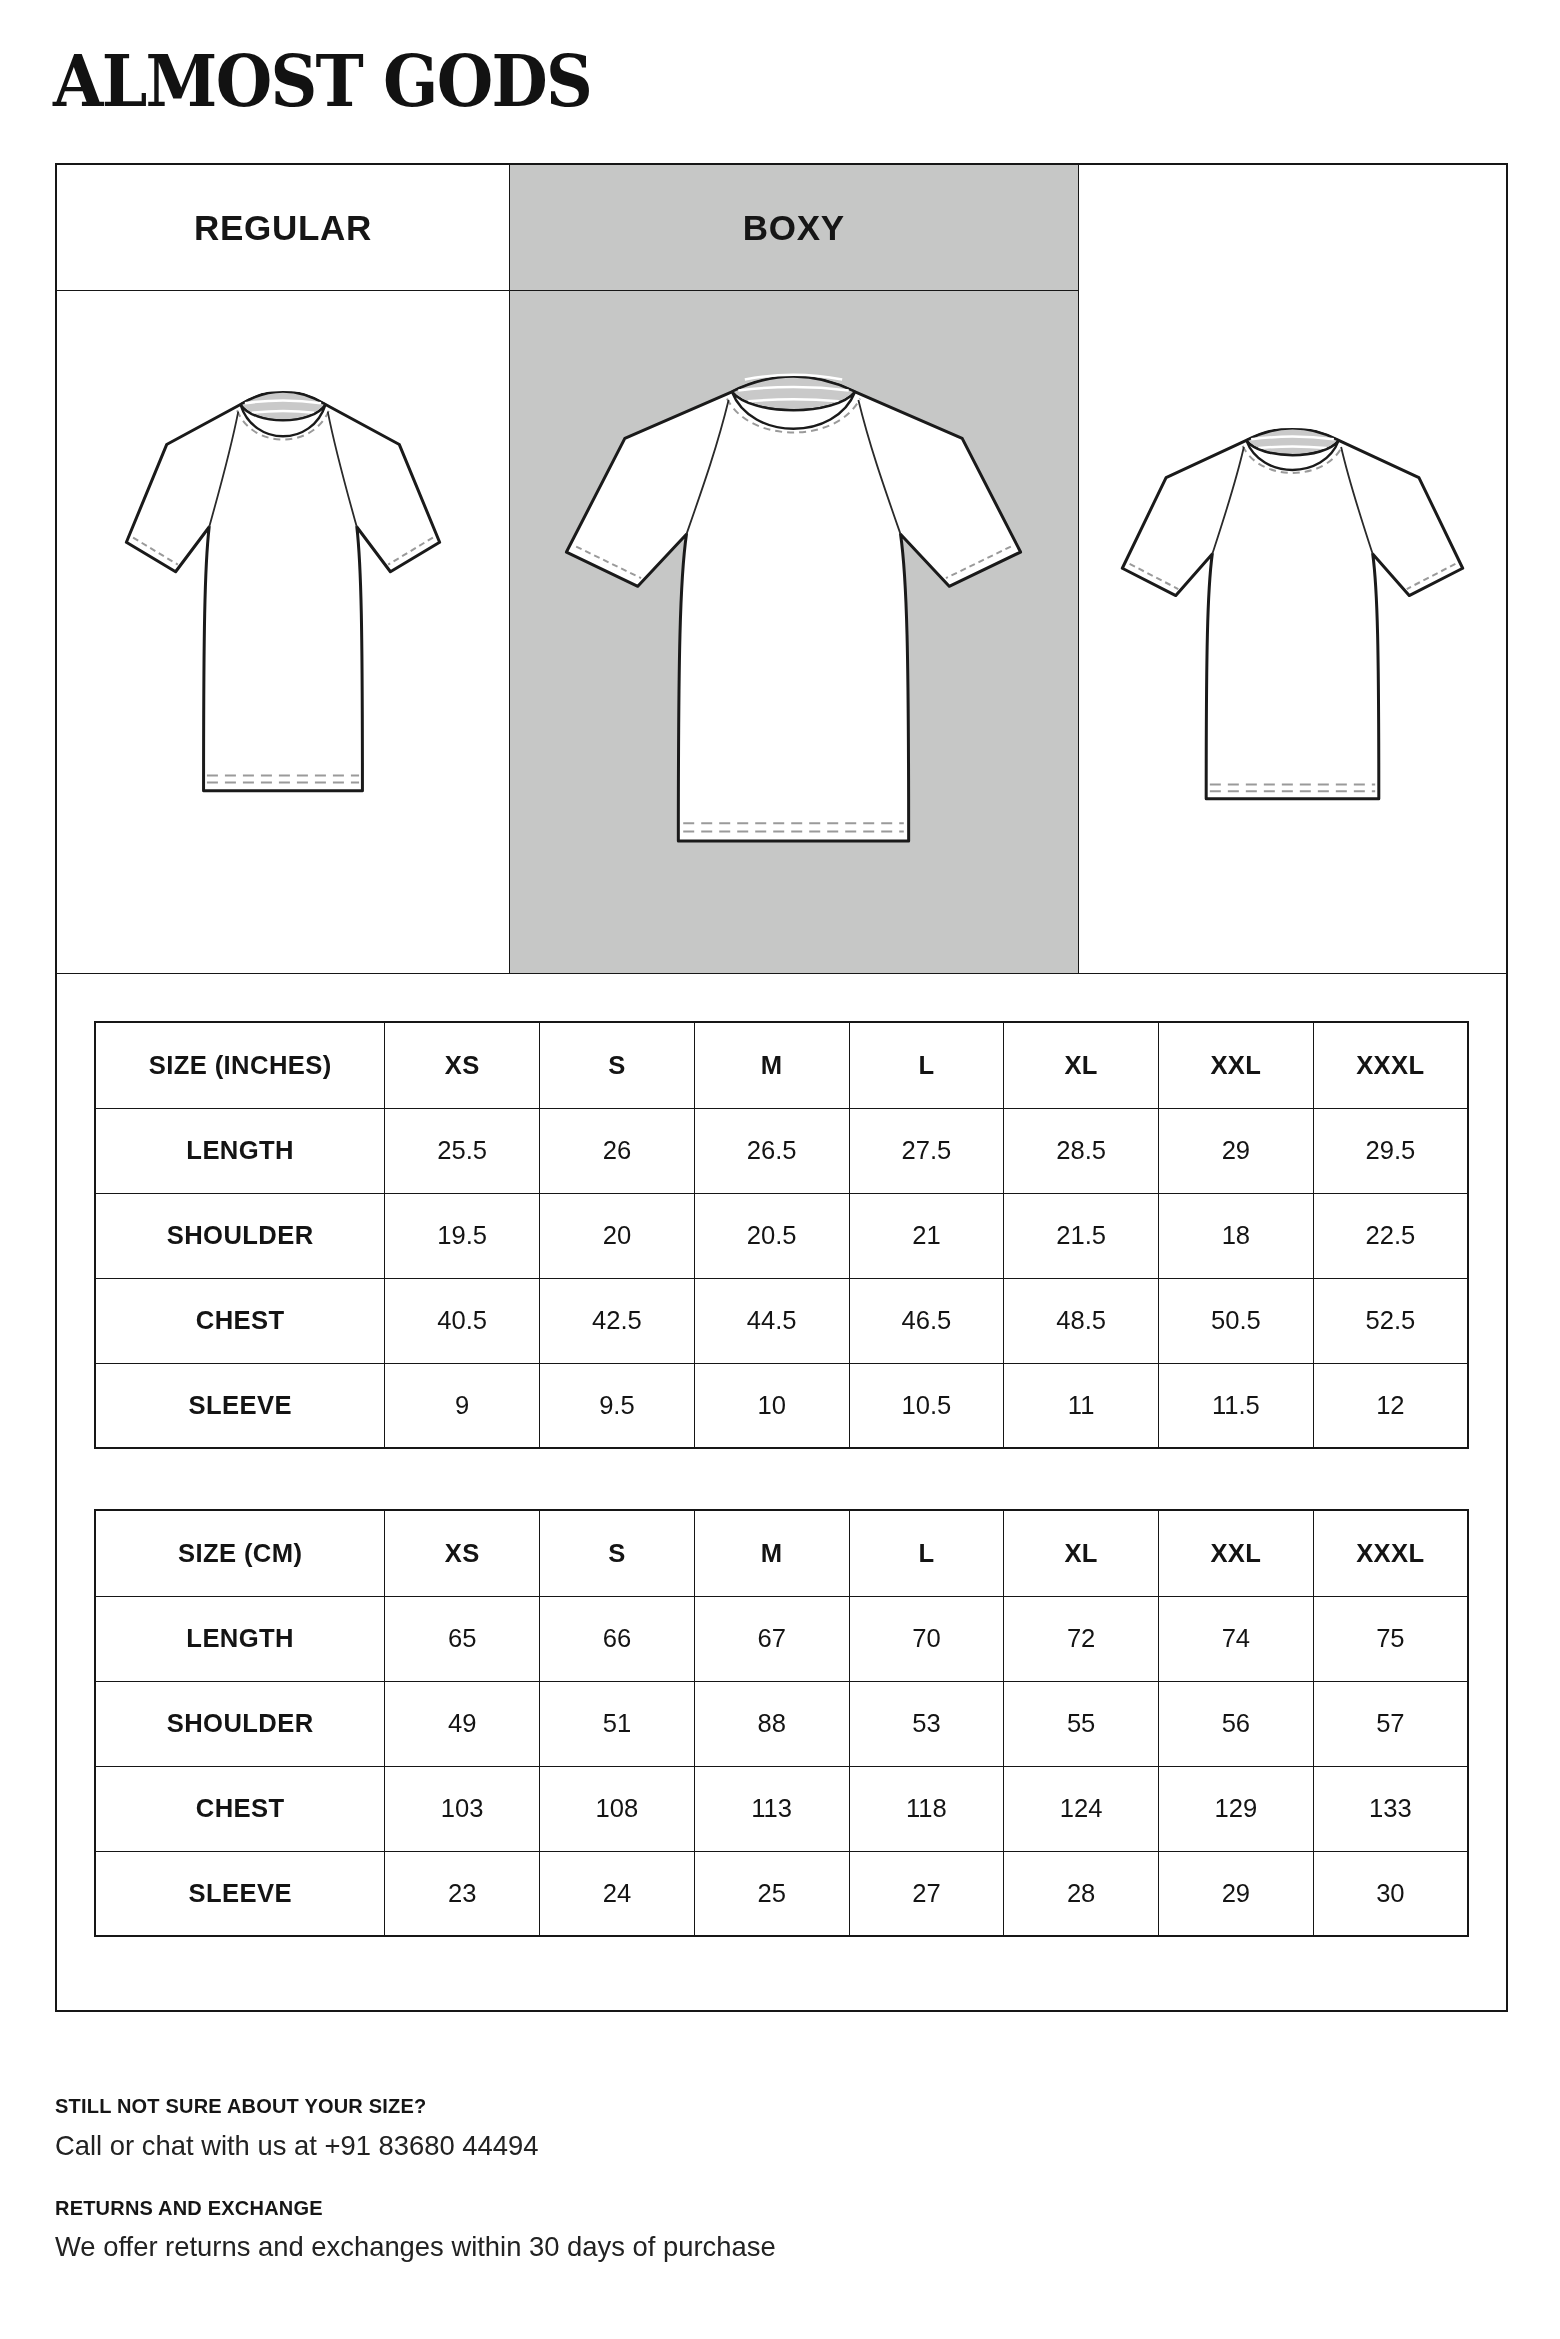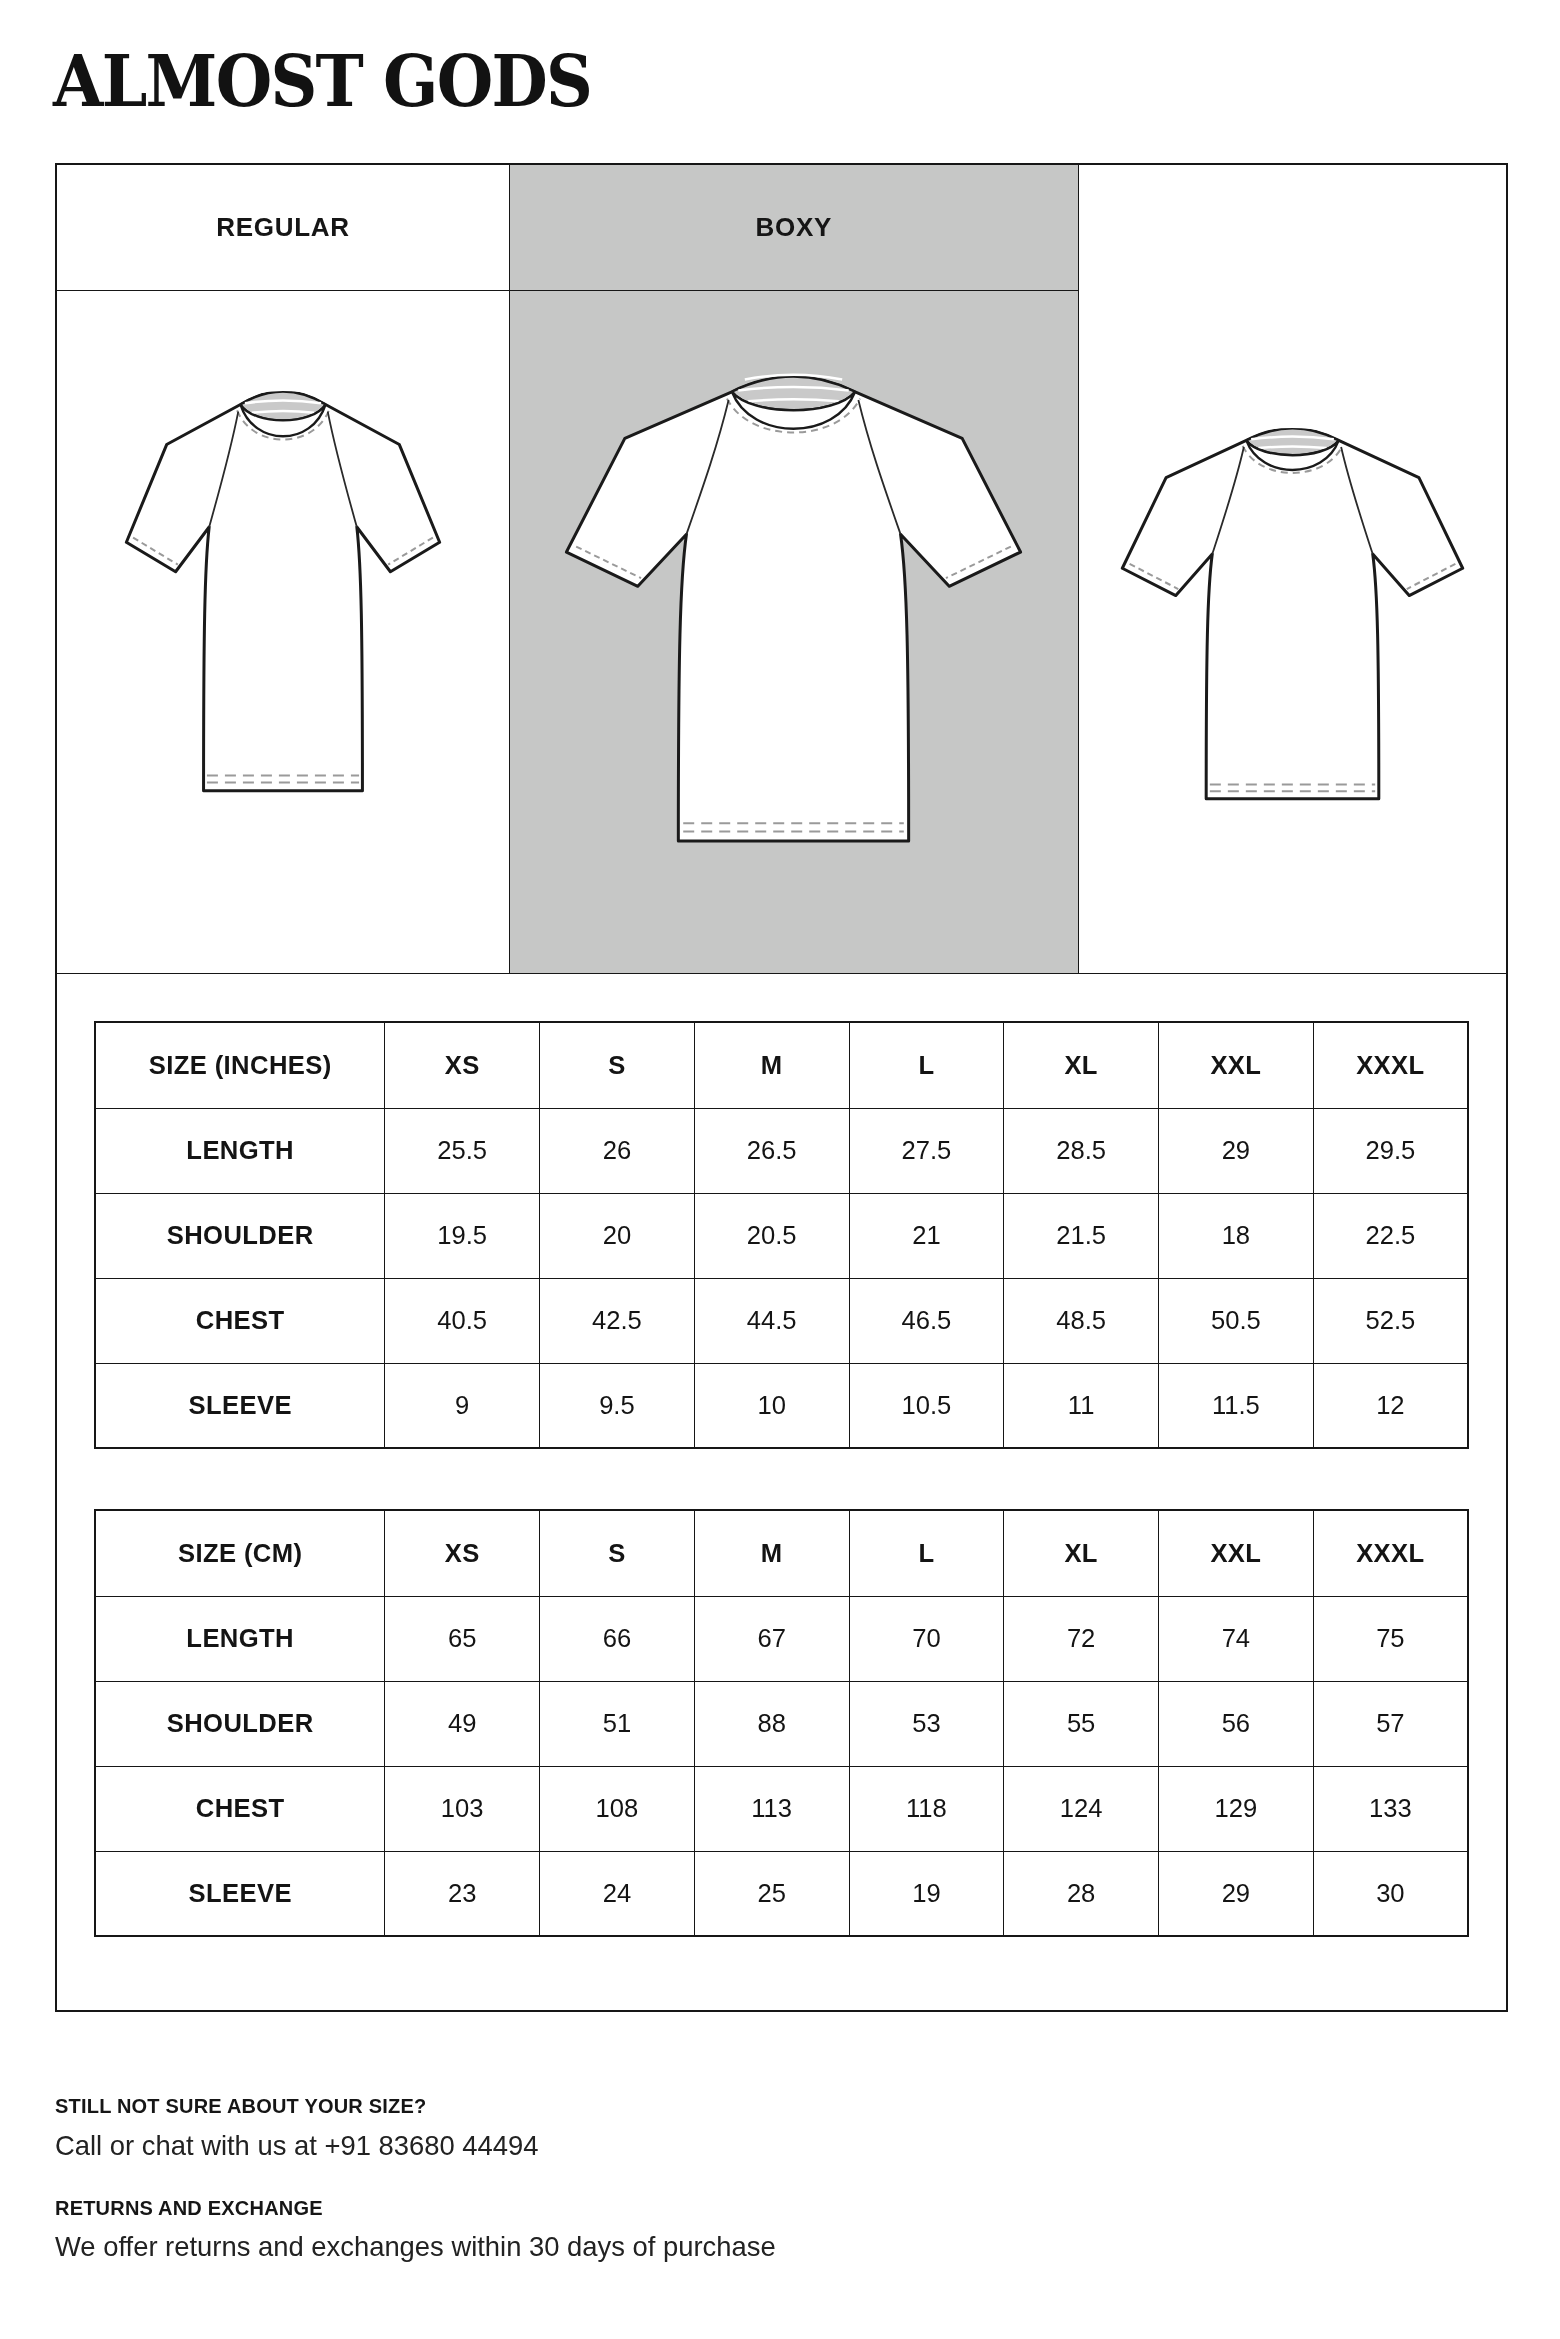--- a/index.html
+++ b/index.html
@@ -27,21 +27,21 @@
   }
   .fit-row{display:grid;grid-template-columns:31.2% 39.3% 29.5%;}
   .fit-row.header{height:126px;}
   .fit-row.shirts{height:683px;}
   .fit-cell{
     display:flex;align-items:center;justify-content:center;
     border-bottom:1.8px solid #161616;box-sizing:border-box;
   }
   .fit-cell.mid{border-left:1.8px solid #161616;border-right:1.8px solid #161616;}
   .fit-label{
-    font-size:26px;font-weight:bold;letter-spacing:0.7px;color:#161616;
+    font-size:35px;font-weight:bold;letter-spacing:0.7px;color:#161616;
   }
   .shirt-cell{
     display:flex;align-items:flex-start;justify-content:center;
     border-bottom:1.8px solid #161616;box-sizing:border-box;
   }
   .shirt-cell.mid{border-left:1.8px solid #161616;border-right:1.8px solid #161616;}
   .boxy-bg{background:var(--highlight,#c6c7c6);}
 
   .tee{display:block;}
   .tee.regular{width:358px;height:471px;margin-top:57px;}
@@ -237,21 +237,21 @@
               <td>118</td>
               <td>124</td>
               <td>129</td>
               <td>133</td>
             </tr>
             <tr>
               <td>SLEEVE</td>
               <td>23</td>
               <td>24</td>
               <td>25</td>
-              <td>19</td>
+              <td>27</td>
               <td>28</td>
               <td>29</td>
               <td>30</td>
             </tr>
           </tbody>
         </table>
     </div>
 
   </div>
 

